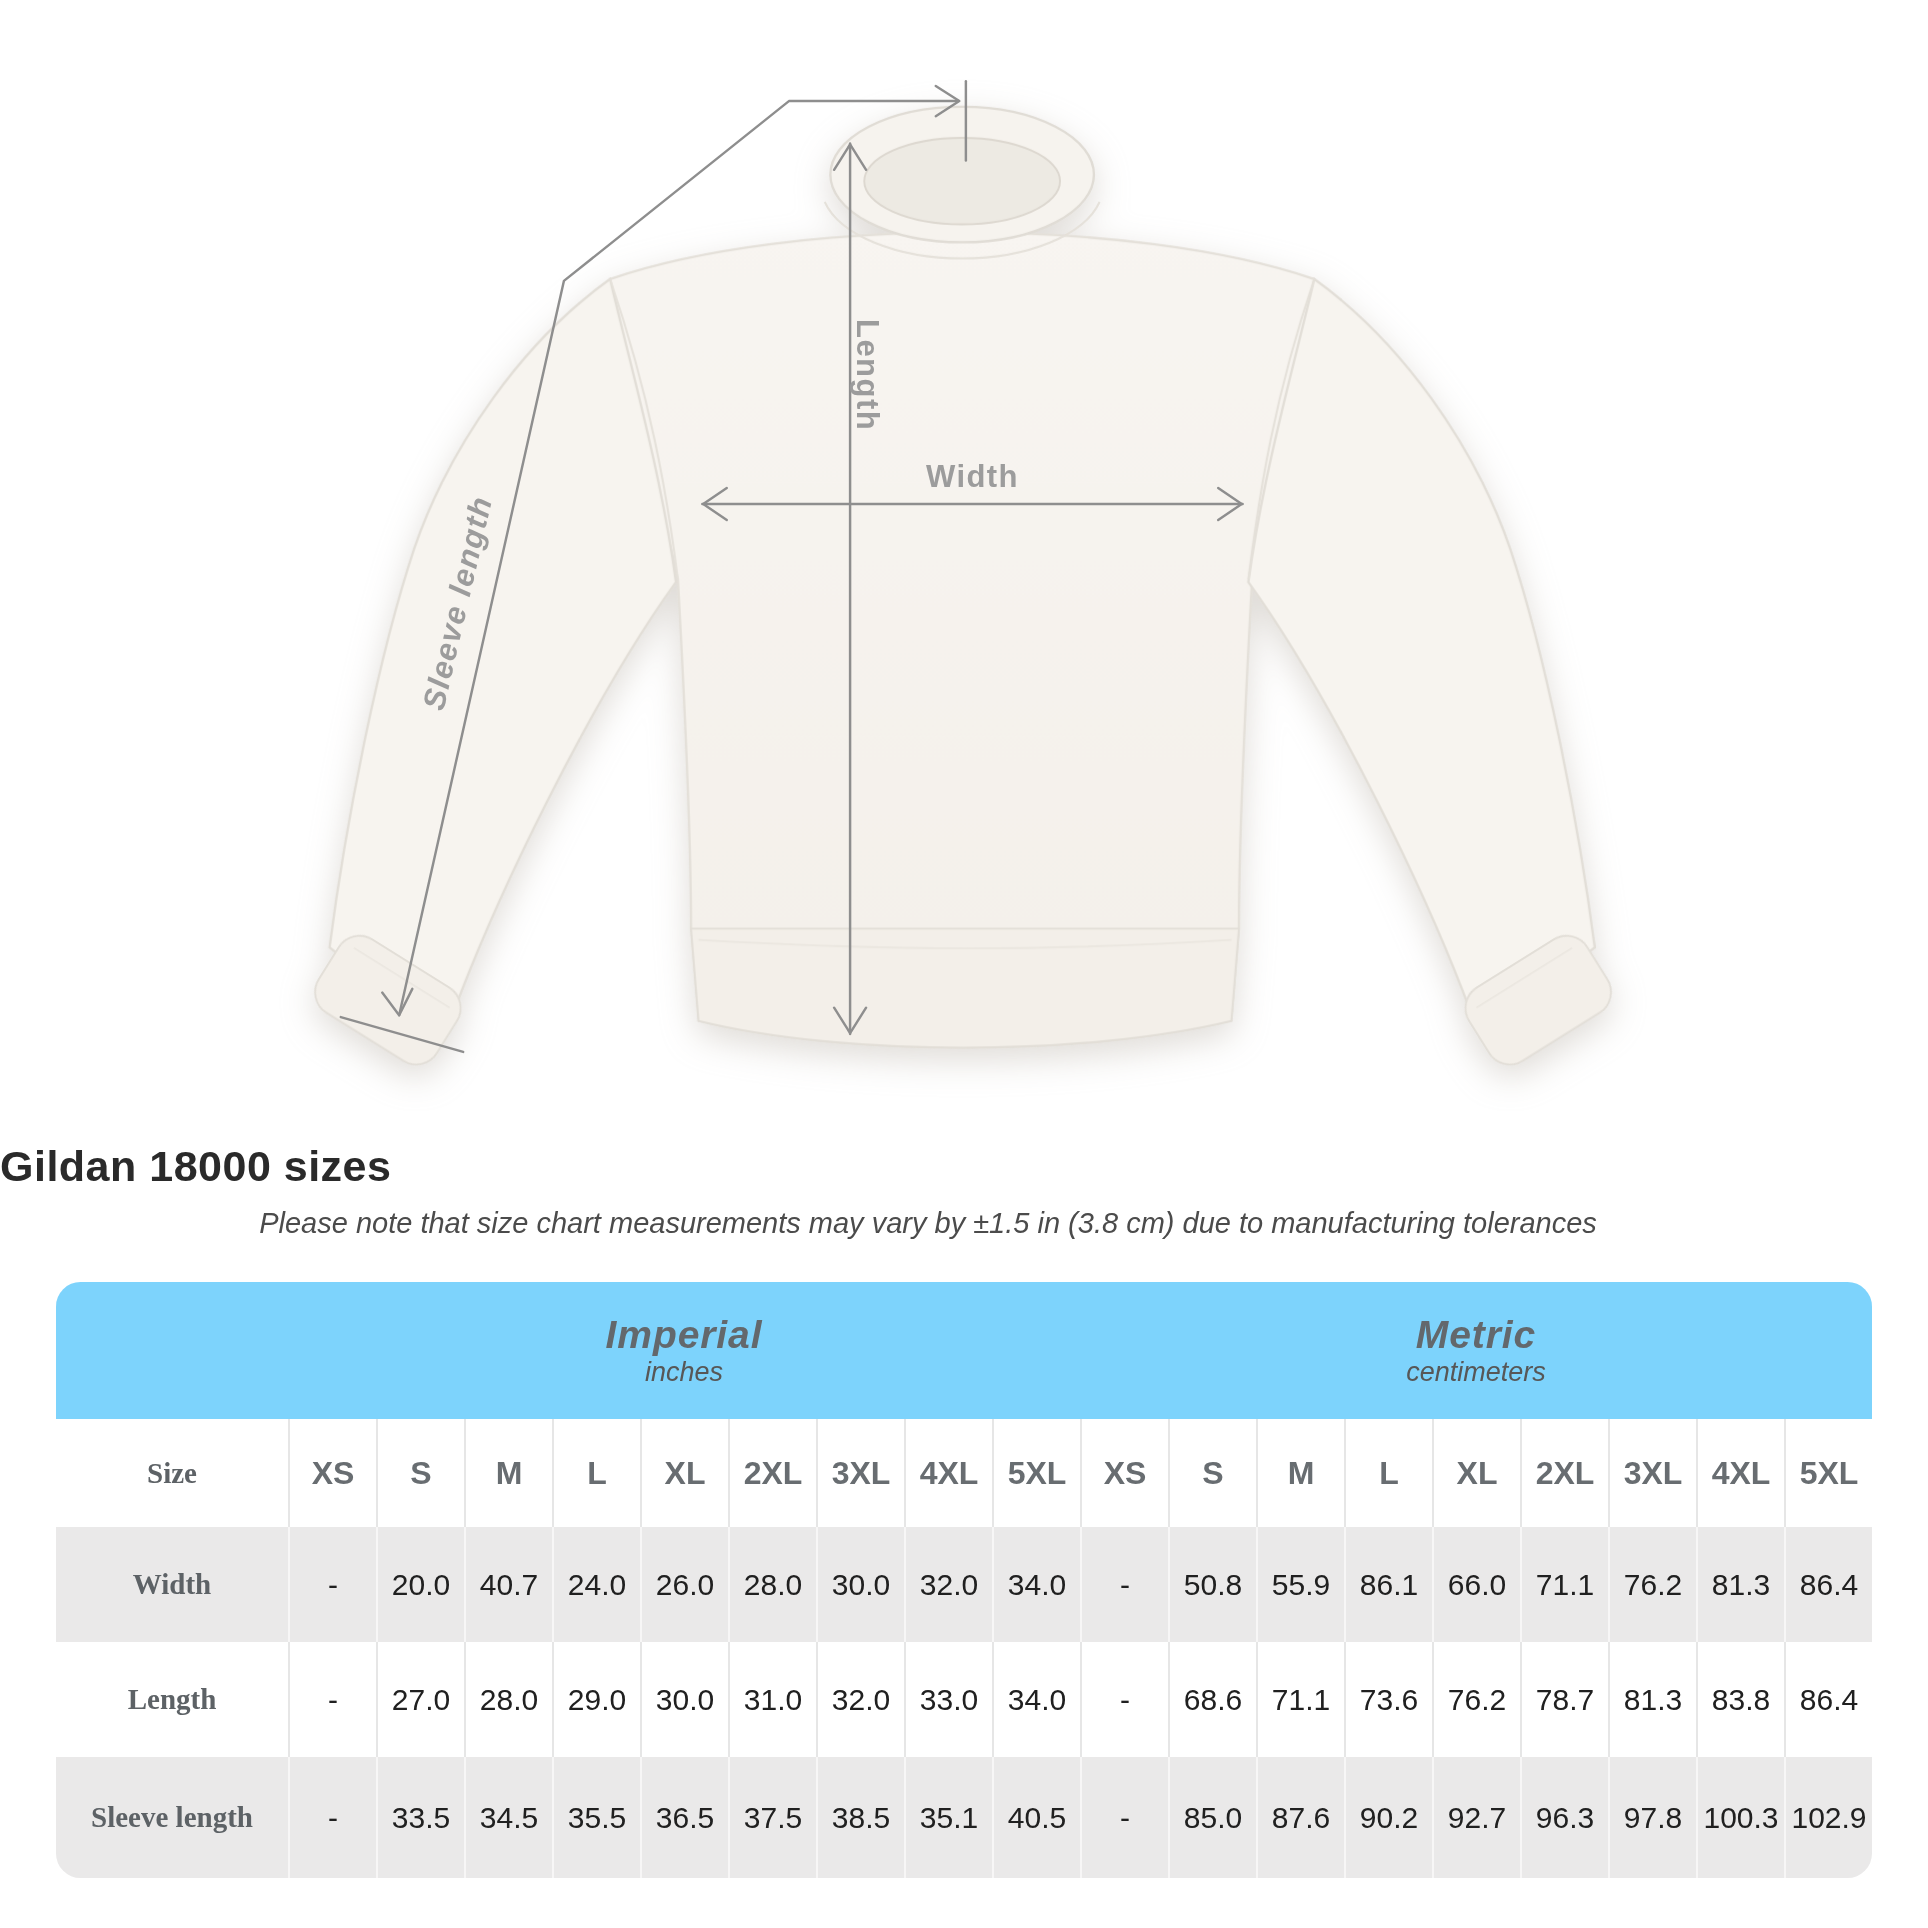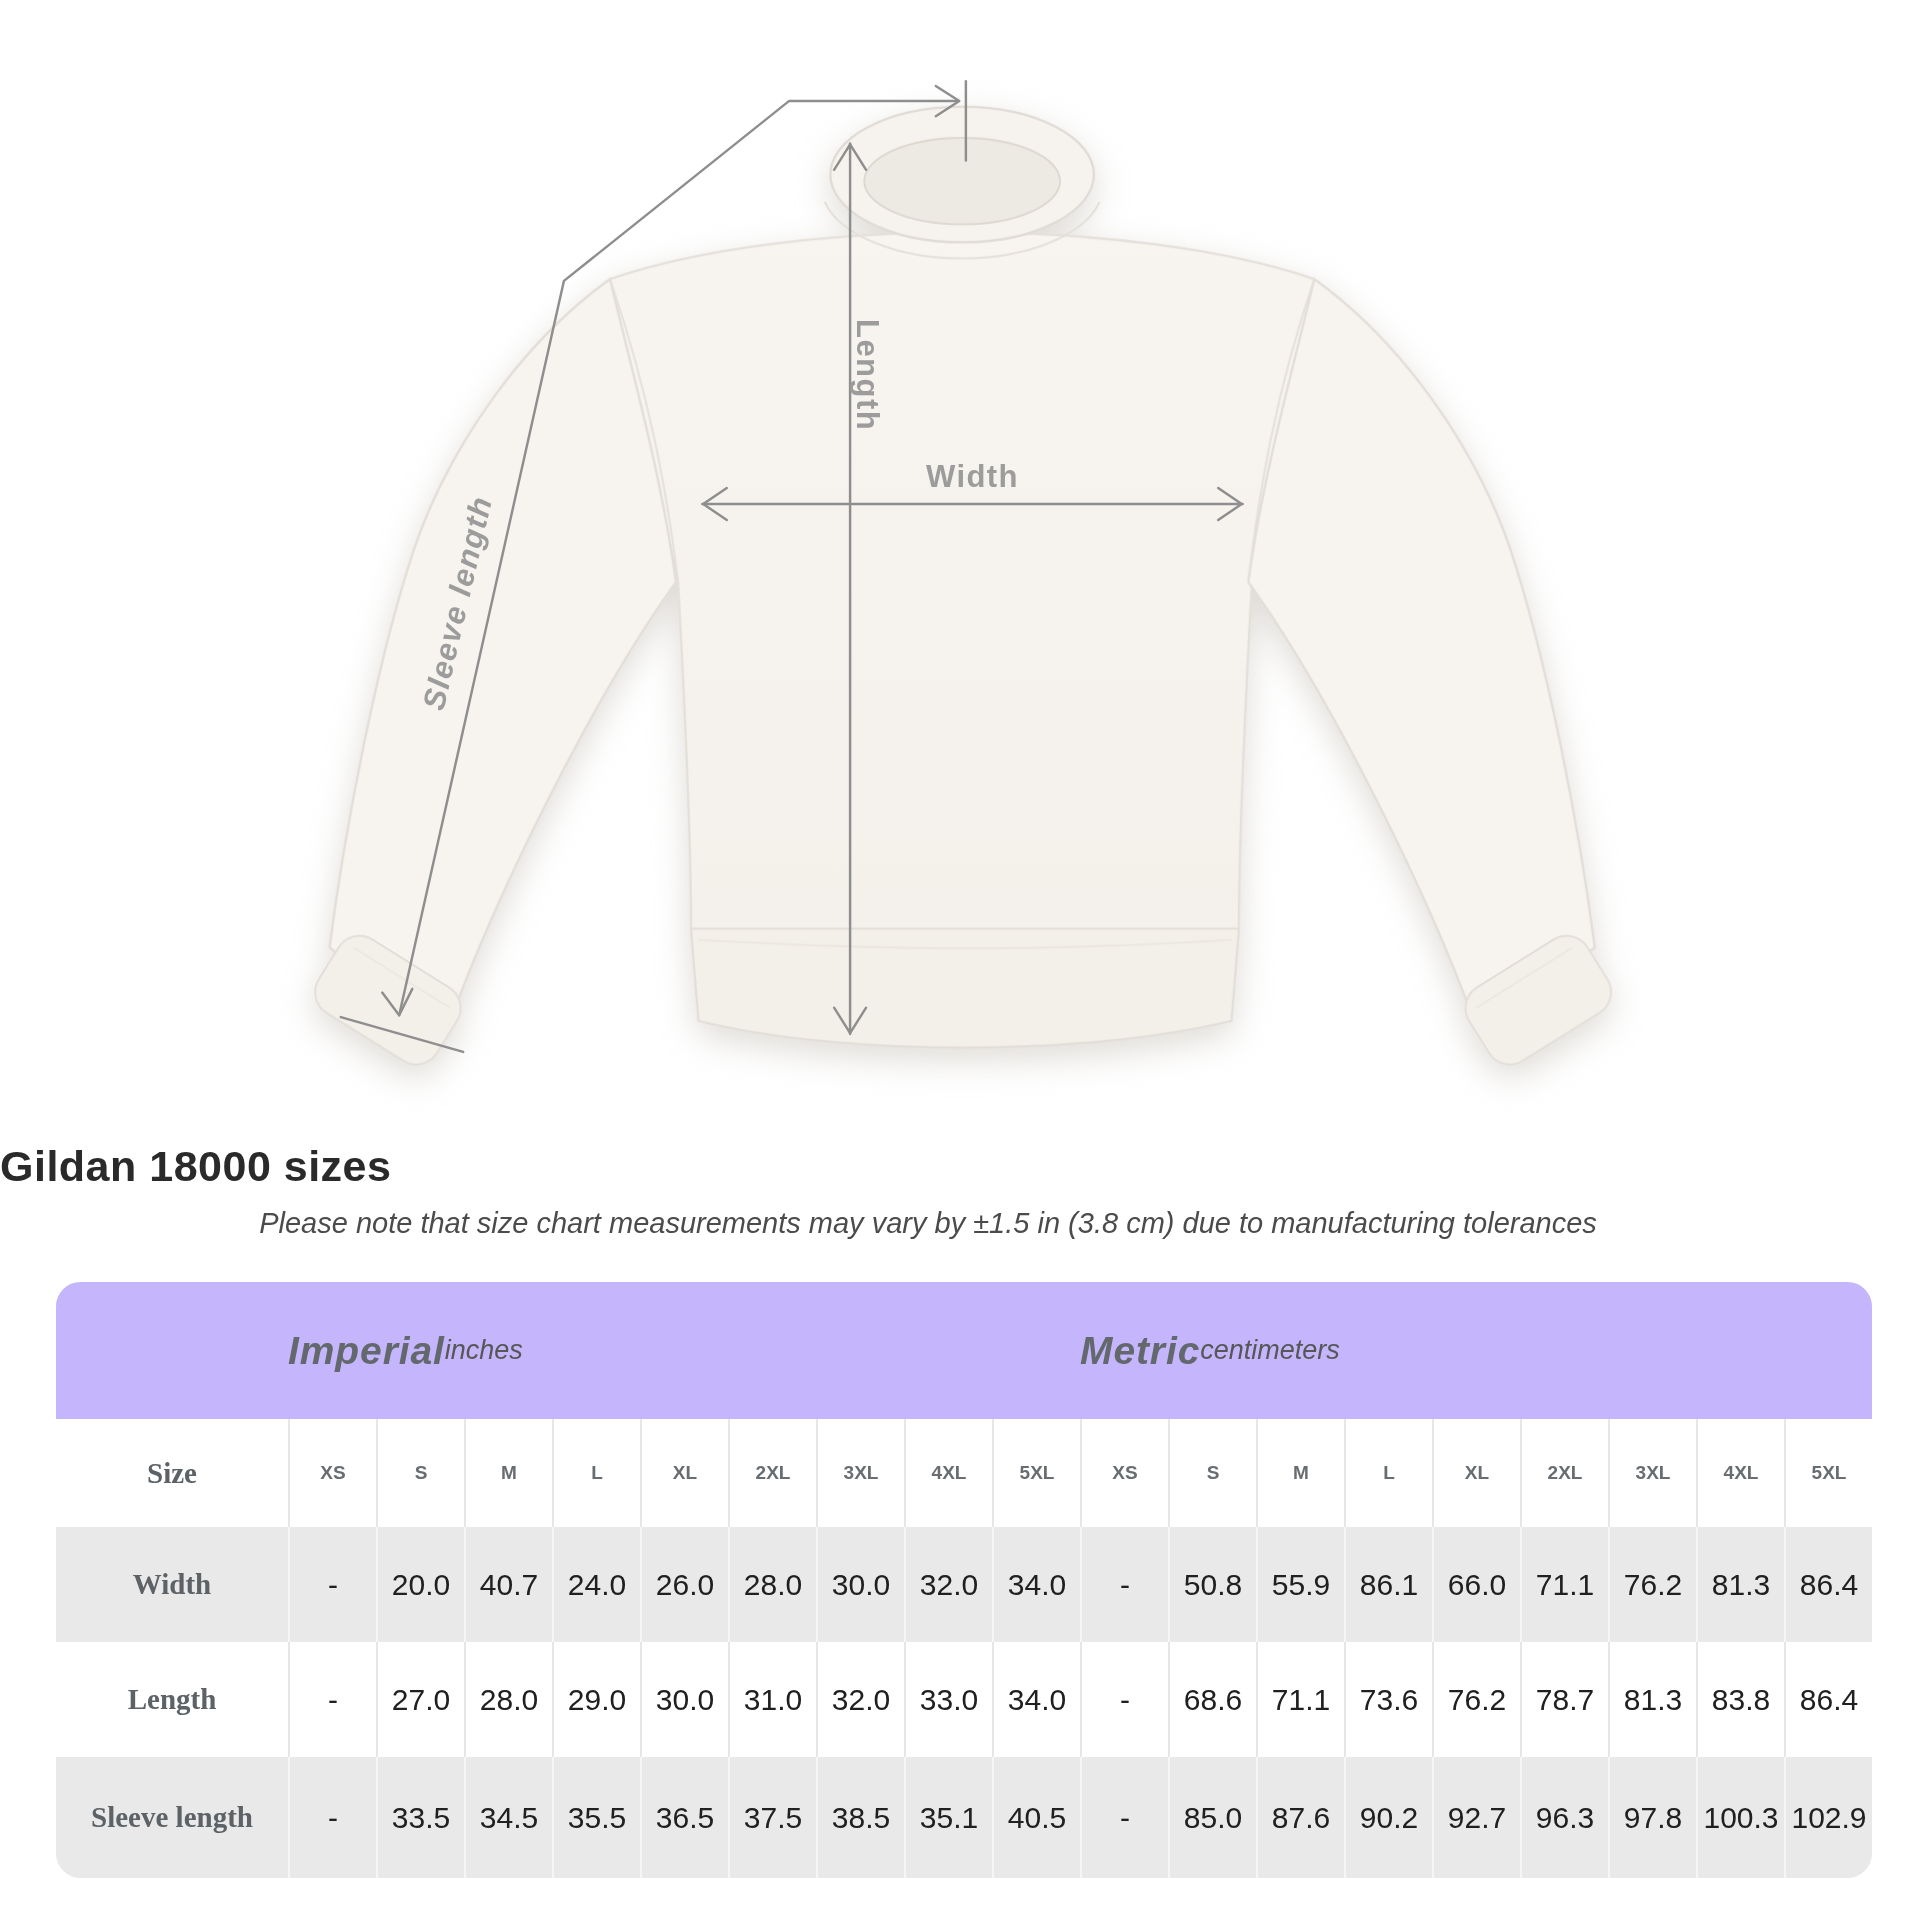--- a/index.html
+++ b/index.html
@@ -22,34 +22,34 @@
          font-size:43px;font-weight:bold;color:#2a2a2a;letter-spacing:0.5px;}
   .subtitle{position:absolute;left:0;top:1207px;width:1856px;text-align:center;
             font-size:29px;font-style:italic;color:#4b4b4b;}
 
   
   .size-table{position:absolute;left:56px;top:1282px;width:1816px;
               display:grid;
               grid-template-columns:232px repeat(18,1fr);
               grid-template-rows:137px 108px 115px 115px 121px;
               border-radius:24.5px;overflow:hidden;}
-  .band{background:#c4b5fd;display:flex;flex-direction:row;
-        align-items:center;grid-row:1;}
+  .band{background:#7dd3fc;display:flex;flex-direction:column;
+        align-items:center;justify-content:center;grid-row:1;}
   .band-spacer{grid-column:1/2;}
   .band-imperial{grid-column:2/11;}
   .band-metric{grid-column:11/20;}
   .unit-name{font-size:39px;font-weight:bold;font-style:italic;color:#63686c;letter-spacing:0.9px;}
   .unit-sub{font-size:27px;font-style:italic;color:#575757;}
 
   .cell{display:flex;align-items:center;justify-content:center;border-left:2.8px solid transparent;}
   .cw{background:#ffffff;border-left-color:#e6e6e6;}
   .cg{background:#eae9e9;border-left-color:#f7f6f6;}
   .first{border-left:none !important;font-family:Liberation Serif, serif;}
   .lbl{font-size:29px;font-weight:bold;color:#5d6266;}
-  .szc{font-size:19px;font-weight:bold;color:#686d71;}
+  .szc{font-size:32px;font-weight:bold;color:#686d71;}
   .val{font-size:30px;color:#202020;}
 </style>
 </head>
 <body>
 
 <div class="page">
 
   <div class="figure">
     <svg viewBox="0 0 2048 1190">
       <defs>

